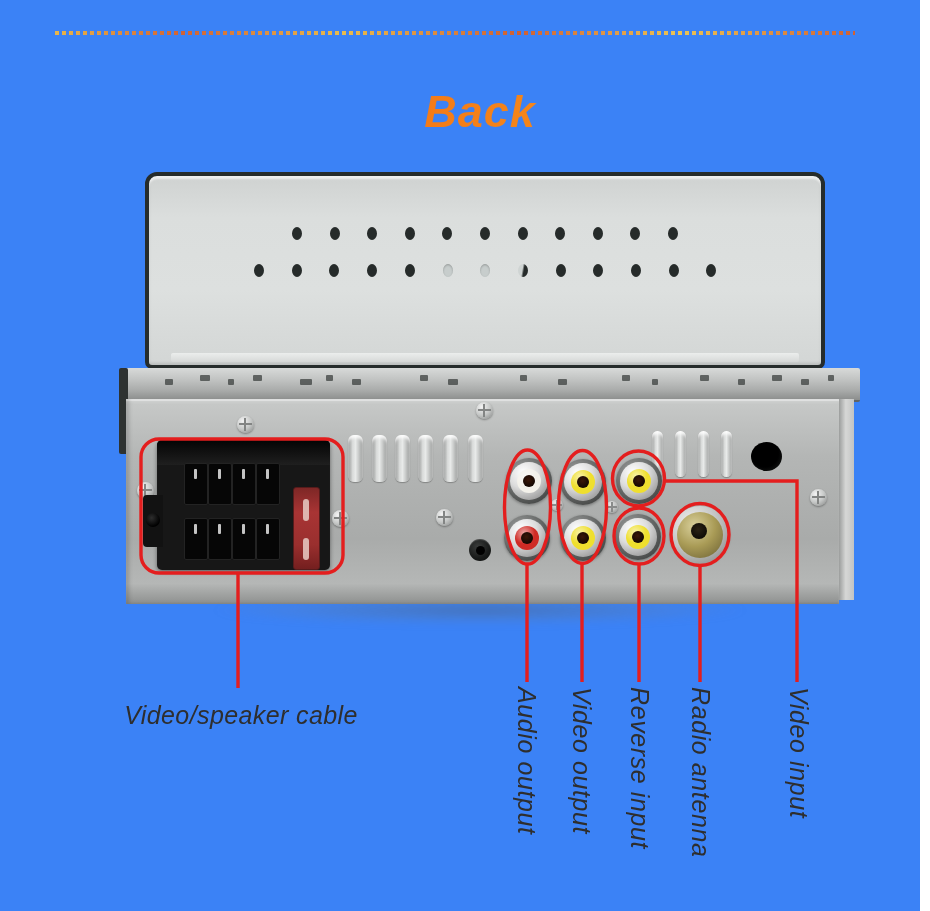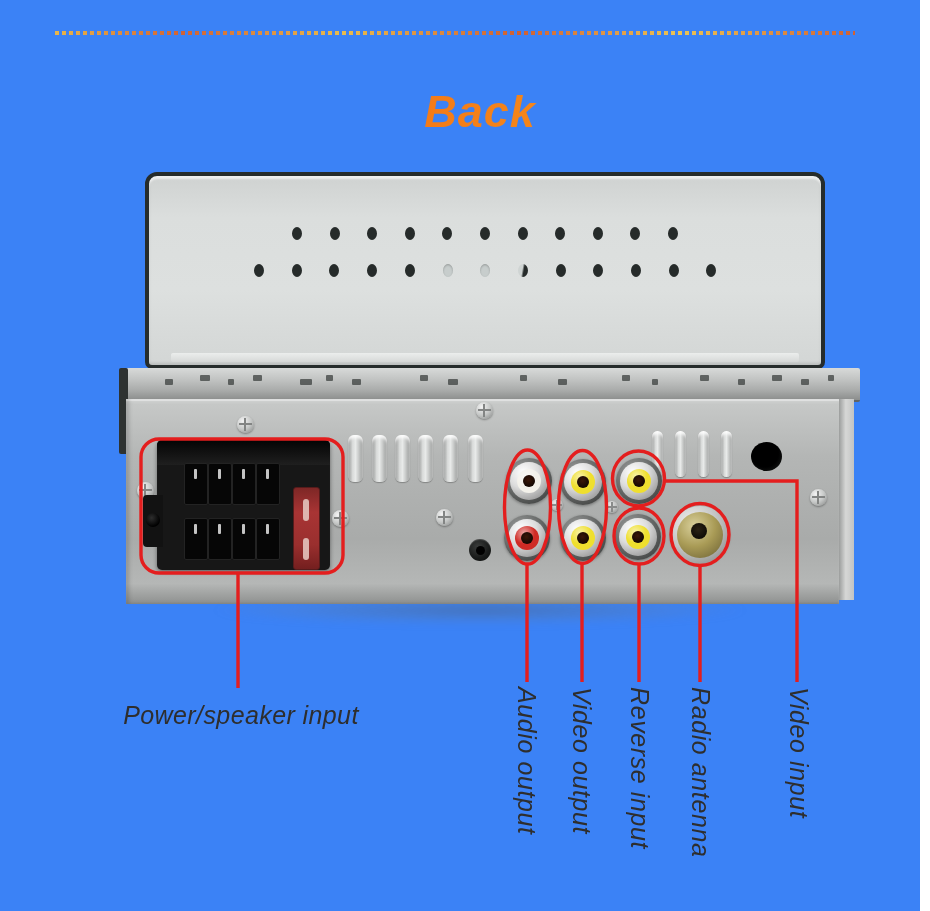--- a/index.html
+++ b/index.html
@@ -343,21 +343,21 @@
       <line x1="238" y1="573" x2="238" y2="688"></line>
       <line x1="527" y1="564" x2="527" y2="682"></line>
       <line x1="582" y1="564" x2="582" y2="682"></line>
       <line x1="639" y1="564" x2="639" y2="682"></line>
       <line x1="700" y1="566" x2="700" y2="682"></line>
       <polyline points="665,481 797,481 797,682"></polyline>
     </g>
   </svg>
 
   <div class="power-label">
-    <div>Power/speaker input</div>
+    <div>Video/speaker cable</div>
   </div>
 
   <div class="vlabel" style="left:512px">Audio output</div>
   <div class="vlabel" style="left:567px">Video output</div>
   <div class="vlabel" style="left:625px">Reverse input</div>
   <div class="vlabel" style="left:686px">Radio antenna</div>
   <div class="vlabel" style="left:784px">Video input</div>
 
 </div>
 

